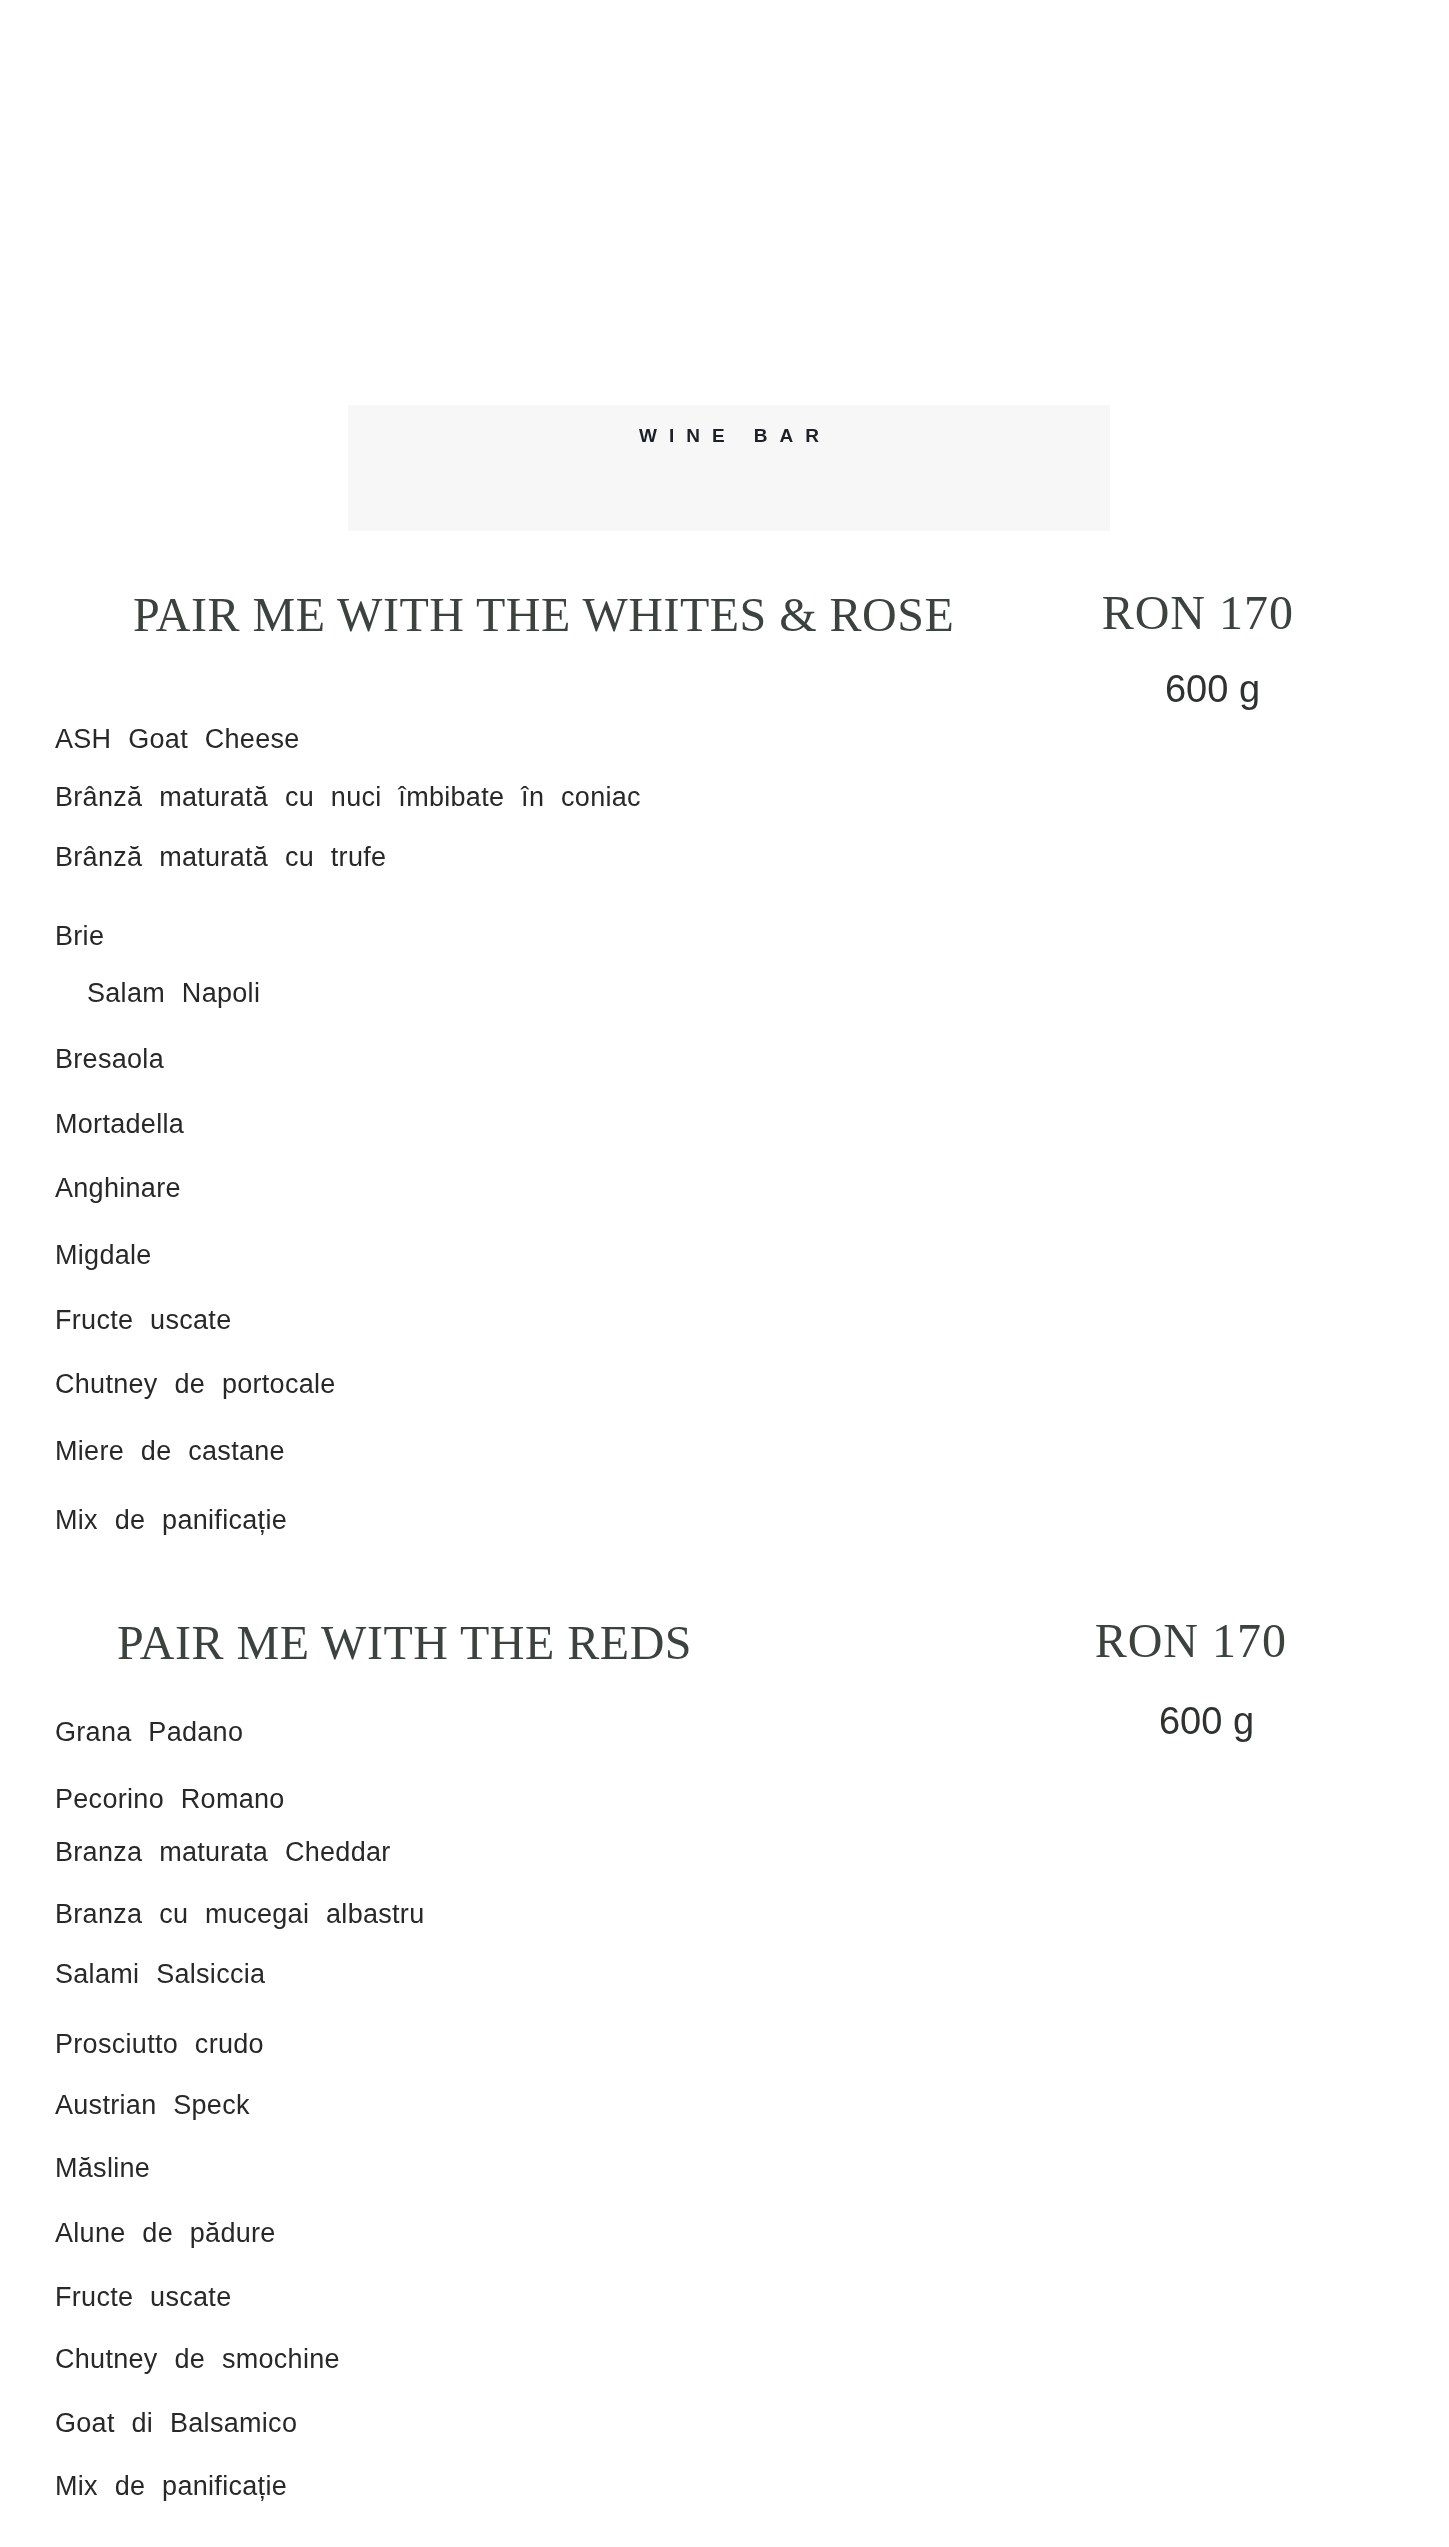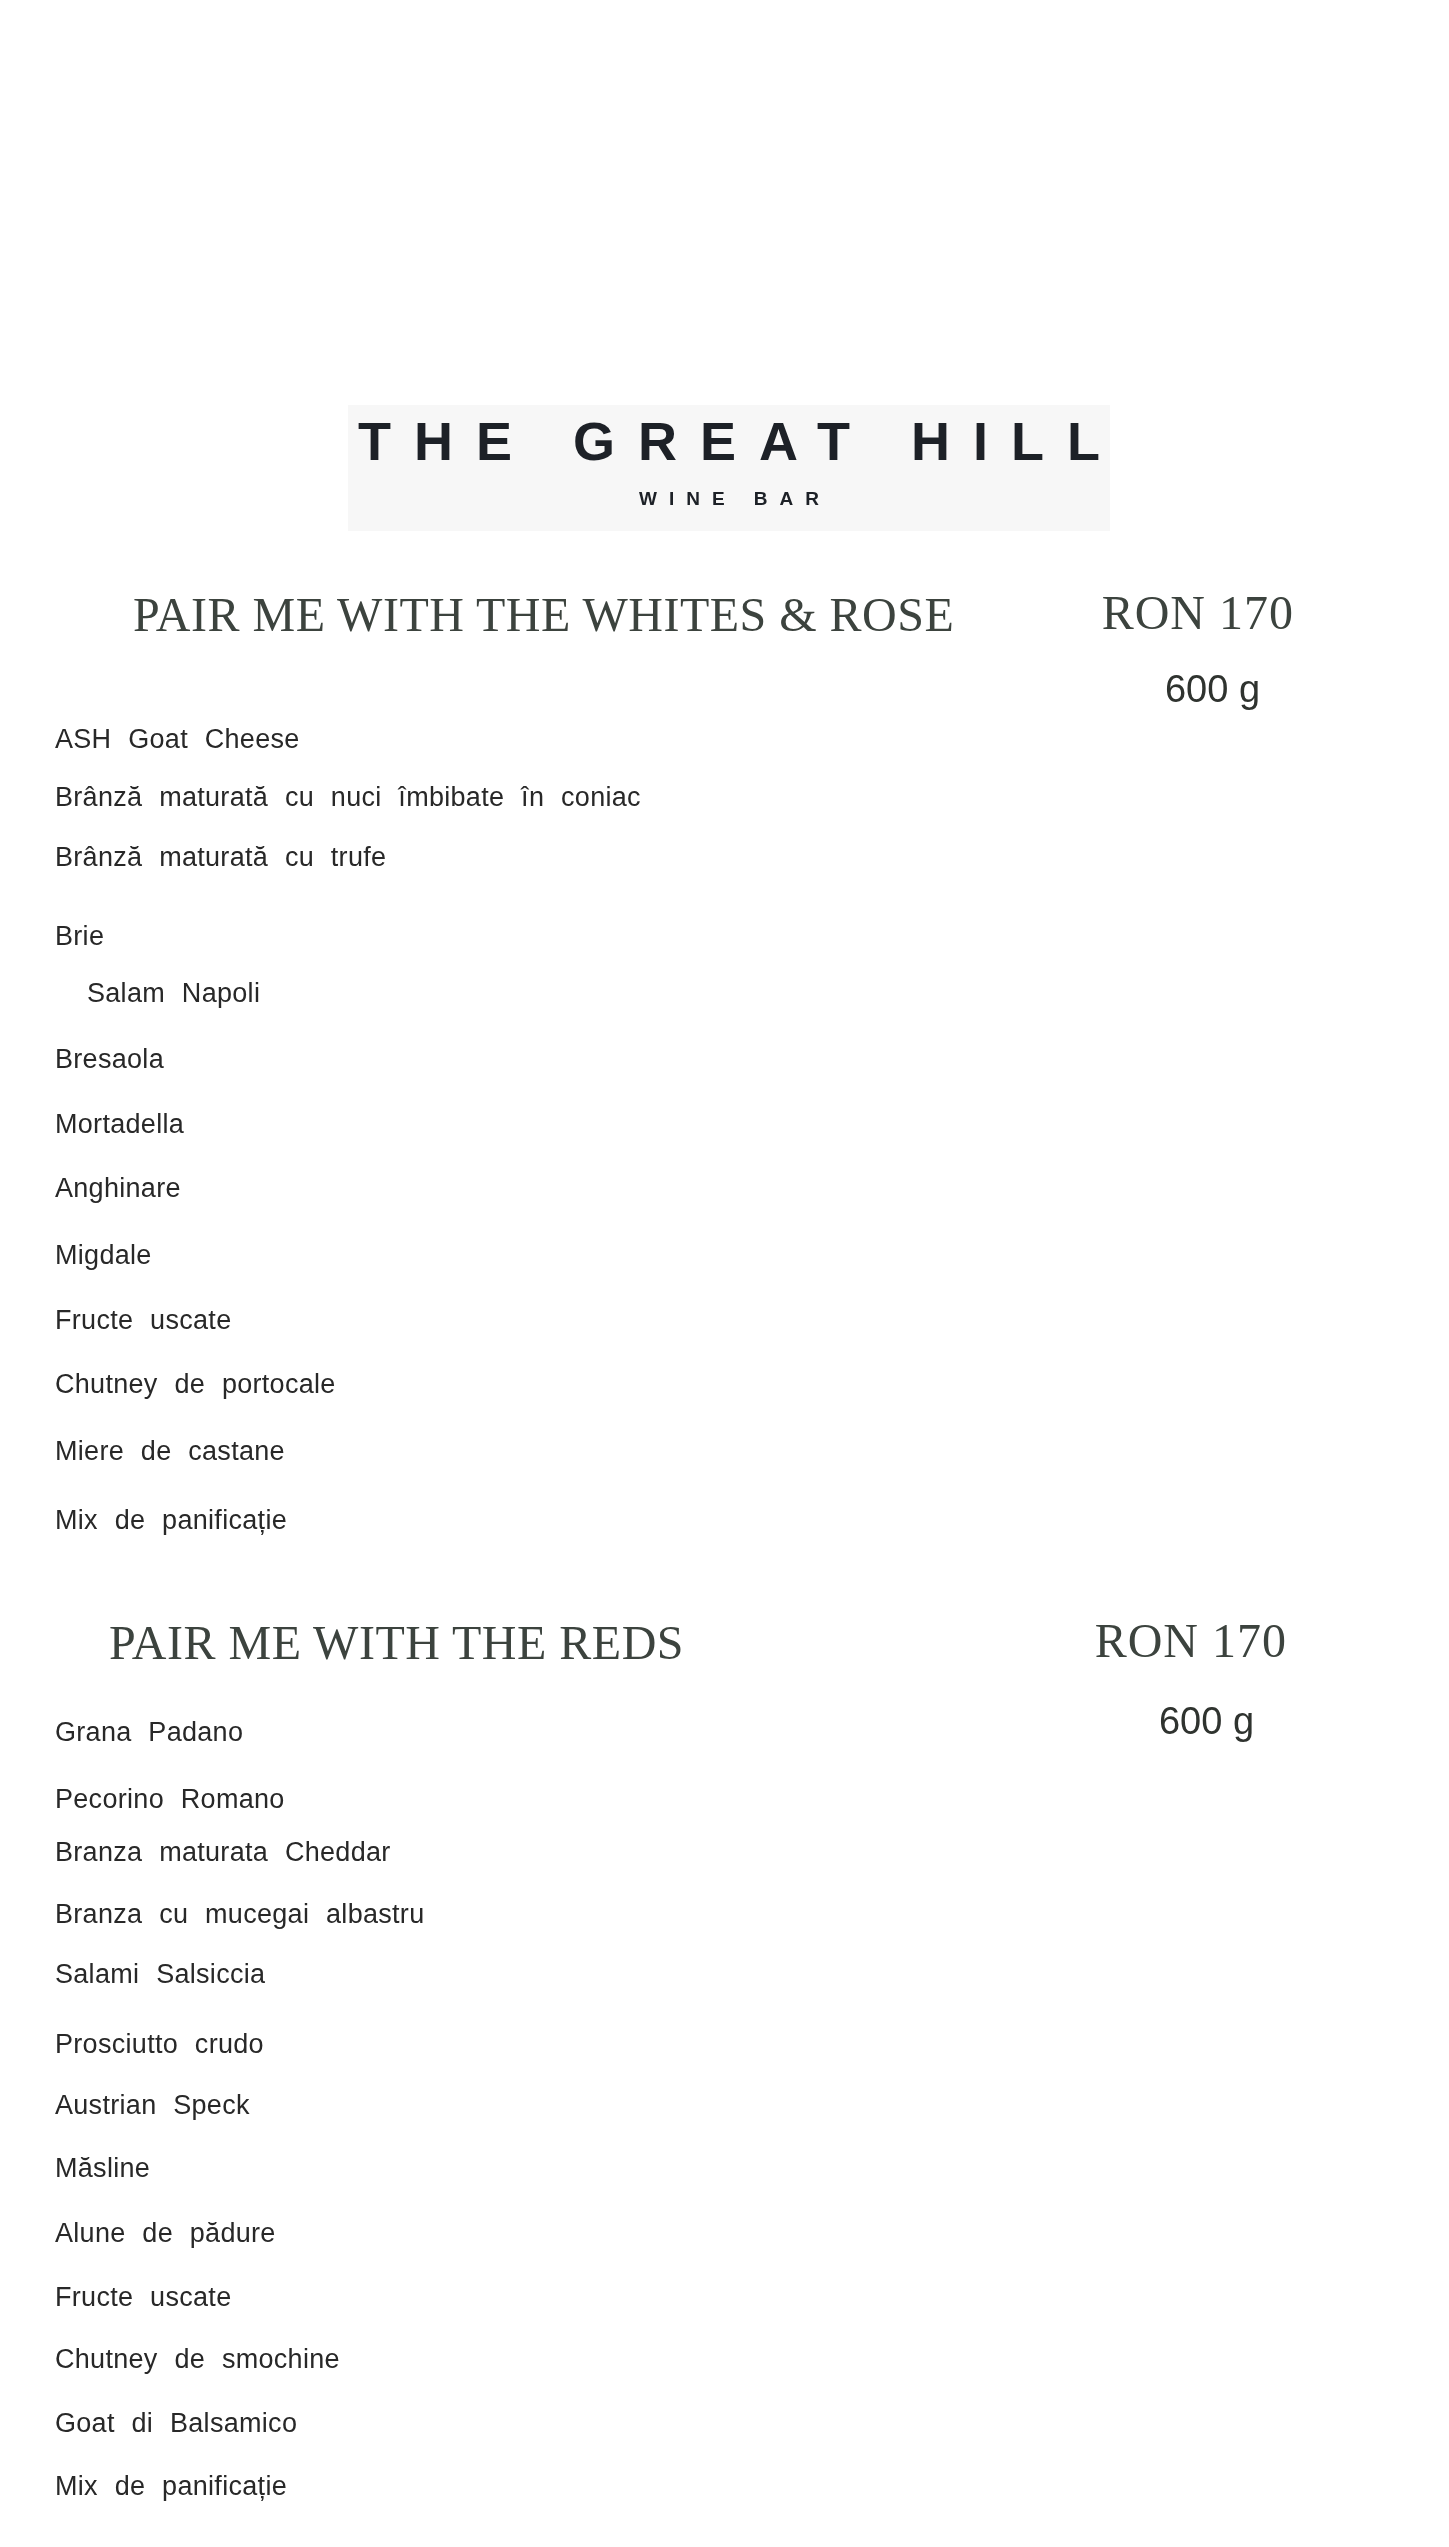--- a/index.html
+++ b/index.html
@@ -63,21 +63,20 @@
     font-size:27px;line-height:1.1;
     color:var(--item-text);
     letter-spacing:0.3px;word-spacing:9px;
     white-space:nowrap;
   }
 </style>
 </head>
 <body>
 
 <div class="abs logo">
-  <div class="logo-title">THE GREAT HILL</div>
   <div class="logo-subtitle">WINE BAR</div>
 </div>
 
 <div class="abs section-title" style="left:133px;top:591px;">PAIR ME WITH THE WHITES &amp; ROSE</div>
 <div class="abs price" style="right:156px;top:589px;">RON 170</div>
 <div class="abs weight" style="left:1153px;top:643px;">600 g</div>
 <div id="items-0">
     <div class="menu-item" style="top: 725px;">ASH Goat Cheese</div>
     <div class="menu-item" style="top: 783px;">Brânză maturată cu nuci îmbibate în coniac</div>
     <div class="menu-item" style="top: 843px;">Brânză maturată cu trufe</div>
@@ -86,21 +85,21 @@
     <div class="menu-item" style="top: 1045px;">Bresaola</div>
     <div class="menu-item" style="top: 1110px;">Mortadella</div>
     <div class="menu-item" style="top: 1174px;">Anghinare</div>
     <div class="menu-item" style="top: 1241px;">Migdale</div>
     <div class="menu-item" style="top: 1306px;">Fructe uscate</div>
     <div class="menu-item" style="top: 1370px;">Chutney de portocale</div>
     <div class="menu-item" style="top: 1437px;">Miere de castane</div>
     <div class="menu-item" style="top: 1506px;">Mix de panificație</div>
   </div>
 
-<div class="abs section-title" style="left:109px;top:1619px;">PAIR ME WITH THE REDS</div>
+<div class="abs section-title" style="left:117px;top:1619px;">PAIR ME WITH THE REDS</div>
 <div class="abs price" style="right:163px;top:1617px;">RON 170</div>
 <div class="abs weight" style="left:1147px;top:1675px;">600 g</div>
 <div id="items-1">
     <div class="menu-item" style="top: 1718px;">Grana Padano</div>
     <div class="menu-item" style="top: 1785px;">Pecorino Romano</div>
     <div class="menu-item" style="top: 1838px;">Branza maturata Cheddar</div>
     <div class="menu-item" style="top: 1900px;">Branza cu mucegai albastru</div>
     <div class="menu-item" style="top: 1960px;">Salami Salsiccia</div>
     <div class="menu-item" style="top: 2030px;">Prosciutto crudo</div>
     <div class="menu-item" style="top: 2091px;">Austrian Speck</div>

